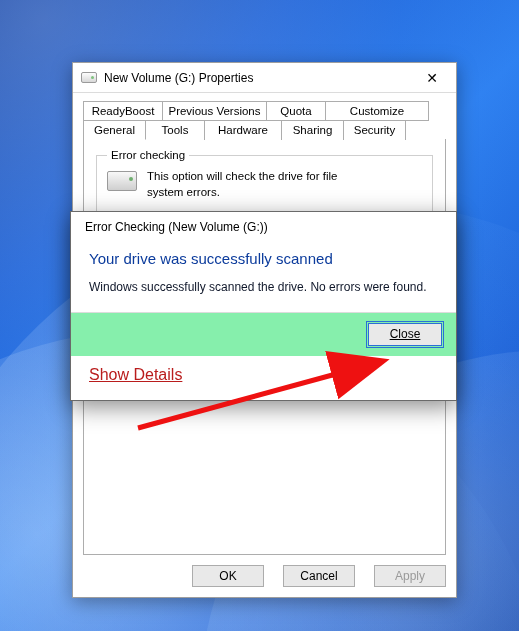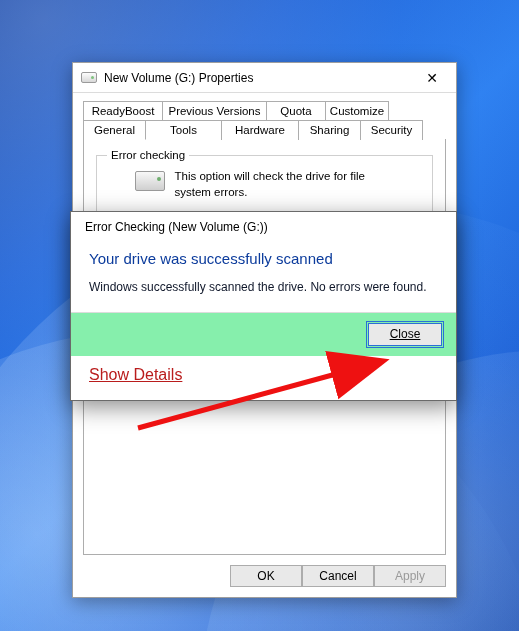--- a/index.html
+++ b/index.html
@@ -54,45 +54,45 @@
     padding:3px 0;
     text-align:center;
     cursor:pointer;
     margin-right:-1px;
     position:relative;
   }
   .tabrow.top .tab { border-bottom:1px solid #adadad; }
   .tab.active { background:#fff; border-bottom:1px solid #fff; z-index:3; }
   .tabrow.bottom { margin-top:-1px; }
   .tabrow.bottom .tab { z-index:2; }
-  .tw1{width:80px}.tw2{width:105px}.tw3{width:60px}.tw4{width:64px}
-  .bw1{width:63px}.bw2{width:77px}.bw3{width:78px}.bw4{width:63px}.bw5{width:63px}
+  .tw1{width:80px}.tw2{width:105px}.tw3{width:60px}.tw4{width:104px}
+  .bw1{width:63px}.bw2{width:60px}.bw3{width:78px}.bw4{width:63px}.bw5{width:63px}
 
   .pane {
     border:1px solid #adadad;
     border-top:none;
     background:#fff;
     flex:1;
     padding:10px 12px;
     margin-top:-1px;
     position:relative;
     z-index:1;
   }
   fieldset.grp {
     border:1px solid #cfcfcf;
     padding:8px 10px 12px 10px;
     margin:0;
   }
   fieldset.grp legend { font-size:11.5px; padding:0 4px; color:#000; }
-  .grp-row { display:flex; align-items:flex-start; gap:10px;justify-content:center; }
+  .grp-row { display:flex; align-items:flex-start; gap:10px; }
   .grp-icon { width:30px; height:20px; margin-top:2px; background:linear-gradient(#f8f8f8,#cfcfcf); border:1px solid #9a9a9a; border-radius:2px; position:relative;}
   .grp-icon:after{content:"";position:absolute;right:3px;top:5px;width:4px;height:4px;background:#6fae6f;border-radius:50%;}
   .grp-text { font-size:11.5px; color:#000; line-height:1.35; max-width:220px; }
 
-  .btnrow { display:flex; justify-content:flex-end; gap:0; padding-top:10px; }
+  .btnrow { display:flex; justify-content:flex-end; gap:19px; padding-top:10px; }
   .btn {
     min-width:72px; height:22px;
     background:#e9e9e9;
     border:1px solid #acacac;
     font-size:12px;
     padding:0 12px;
     cursor:pointer;
     color:#000;
   }
   .btn.disabled { color:#9a9a9a; cursor:default; }

